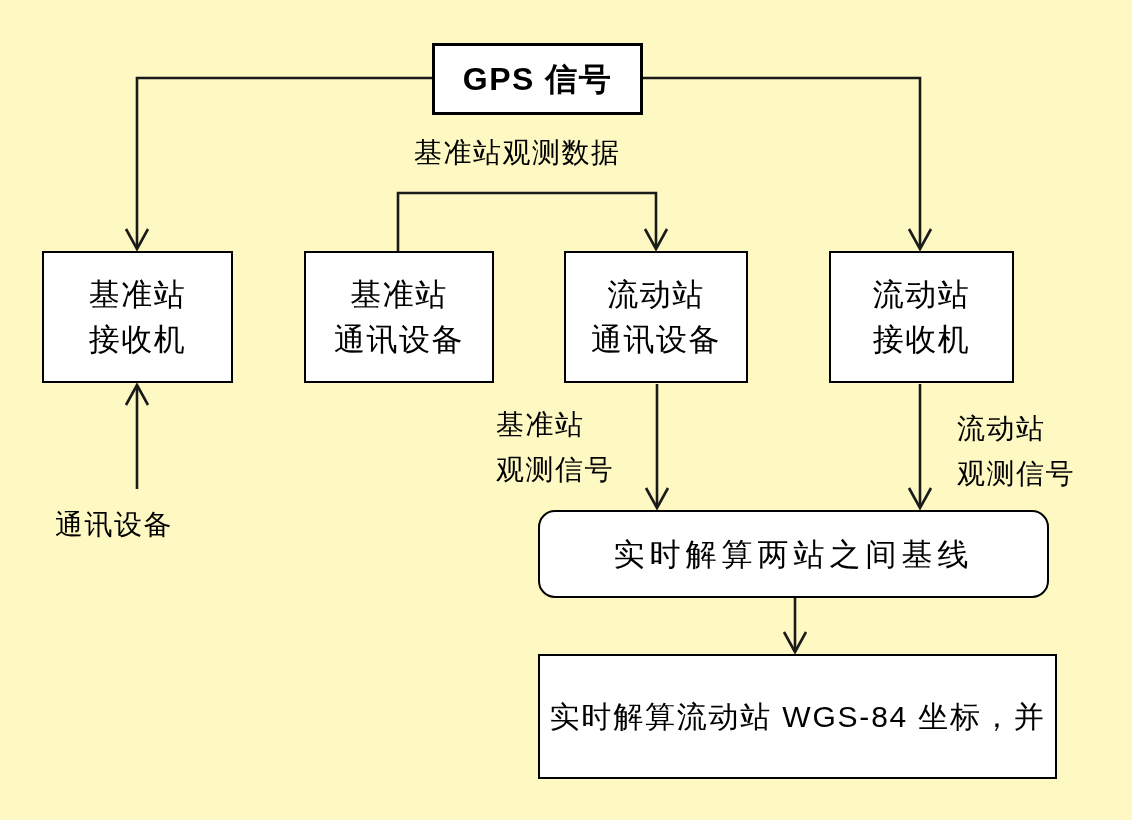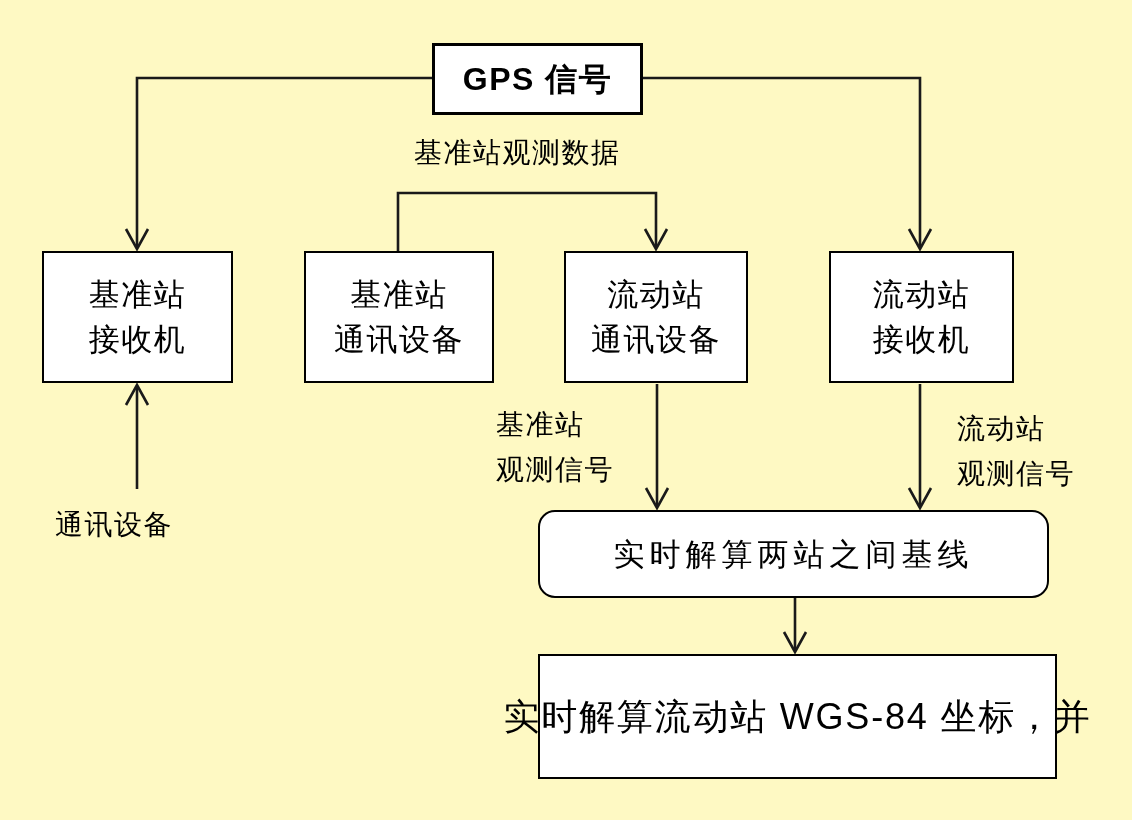--- a/index.html
+++ b/index.html
@@ -40,21 +40,21 @@
   .box-gps {
     border-width: 3px;
     font-weight: bold;
     font-size: 32px;
   }
   .box-baseline {
     letter-spacing: 5px;
     border-radius: 17px;
   }
   .box-result {
-    font-size: 36px;
+    font-size: 30px;
     letter-spacing: 1.8px;
     line-height: 47px;
     text-align: right;
   }
   .flabel {
     position: absolute;
     font-size: 28px;
     letter-spacing: 1.5px;
     line-height: 45px;
     white-space: nowrap;

